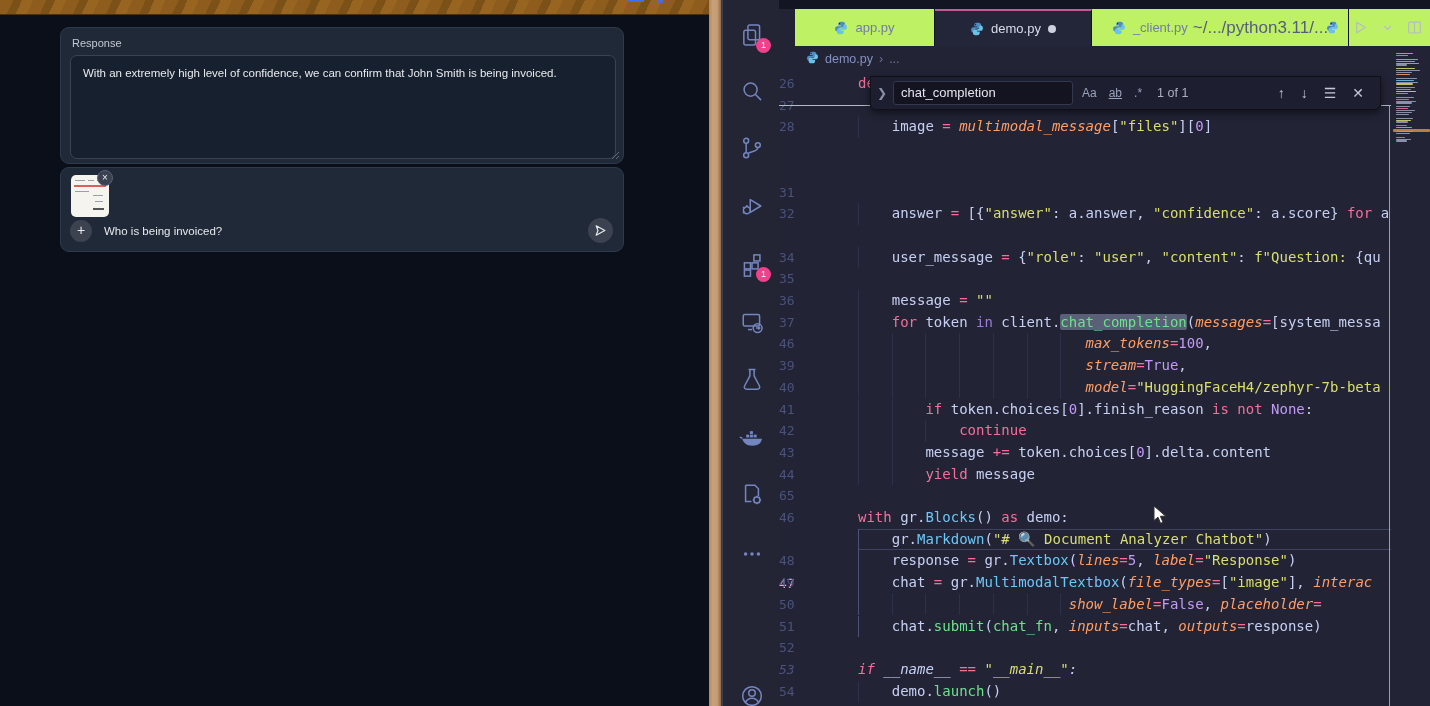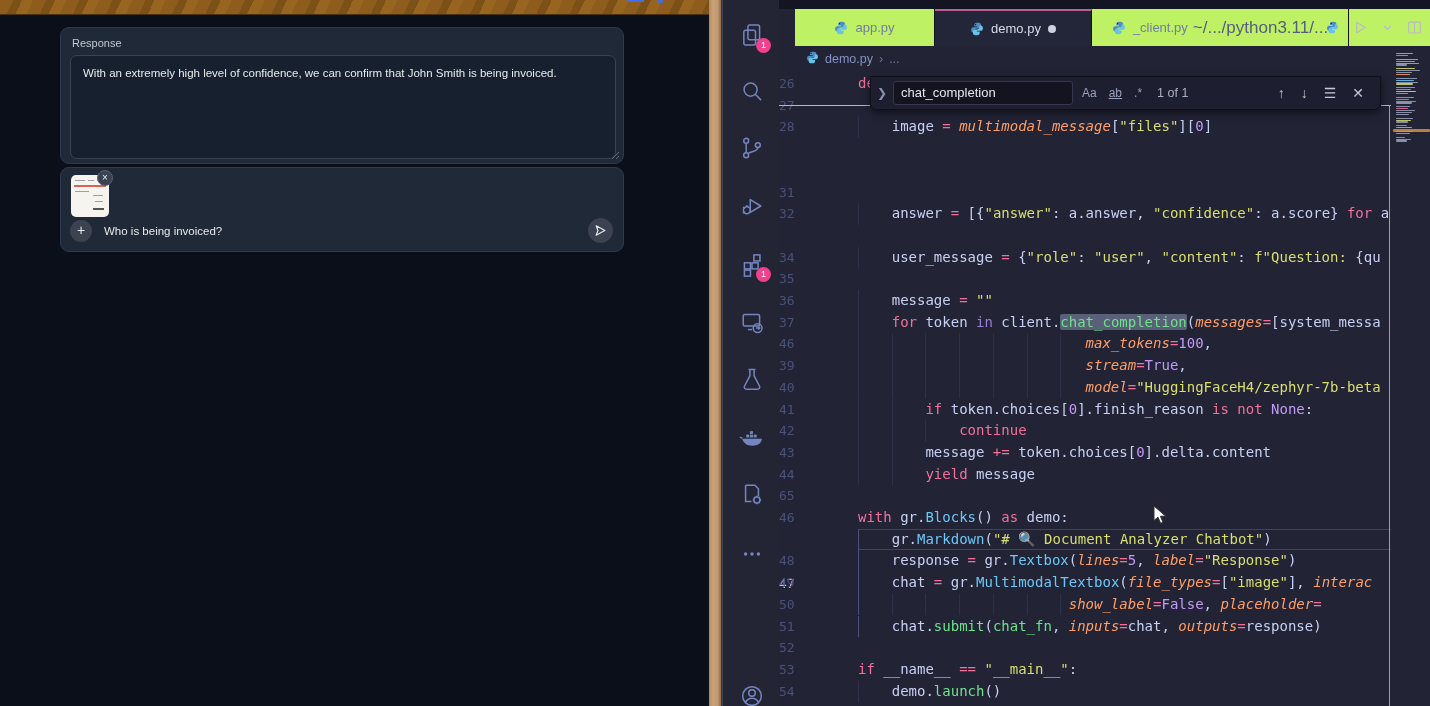--- a/index.html
+++ b/index.html
@@ -370,21 +370,21 @@
             <pre class="codeline"><span class="tk-t">                         </span><span class="tk-p">show_label</span><span class="tk-k">=</span><span class="tk-m">False</span><span class="tk-t">, </span><span class="tk-p">placeholder</span><span class="tk-k">=</span><span class="guide active" style="left: 0ch;"></span><span class="guide" style="left: 4ch;"></span><span class="guide" style="left: 8ch;"></span><span class="guide" style="left: 12ch;"></span><span class="guide" style="left: 16ch;"></span><span class="guide" style="left: 20ch;"></span><span class="guide" style="left: 24ch;"></span></pre>
           </div>
           <div class="row" style="top: 543.5px;">
             <span class="num">51</span>
             <pre class="codeline"><span class="tk-t">    chat.</span><span class="tk-f">submit</span><span class="tk-t">(</span><span class="tk-f">chat_fn</span><span class="tk-t">, </span><span class="tk-p">inputs</span><span class="tk-k">=</span><span class="tk-t">chat, </span><span class="tk-p">outputs</span><span class="tk-k">=</span><span class="tk-t">response)</span><span class="guide active" style="left: 0ch;"></span></pre>
           </div>
           <div class="row" style="top: 565.2px;">
             <span class="num">52</span>
             <pre class="codeline"></pre>
           </div>
-          <div class="row" style="top: 586.9px;">
+          <div class="row" style="top: 586.9px; font-style: italic;">
             <span class="num">53</span>
             <pre class="codeline"><span class="tk-k">if</span><span class="tk-t"> __name__ </span><span class="tk-k">==</span><span class="tk-t"> </span><span class="tk-s">"__main__"</span><span class="tk-t">:</span></pre>
           </div>
           <div class="row" style="top: 608.6px;">
             <span class="num">54</span>
             <pre class="codeline"><span class="tk-t">    demo.</span><span class="tk-f">launch</span><span class="tk-t">()</span><span class="guide" style="left: 0ch;"></span></pre>
           </div>
           <div class="row" style="top: 630.3px;">
             <span class="num">55</span>
             <pre class="codeline"></pre>

